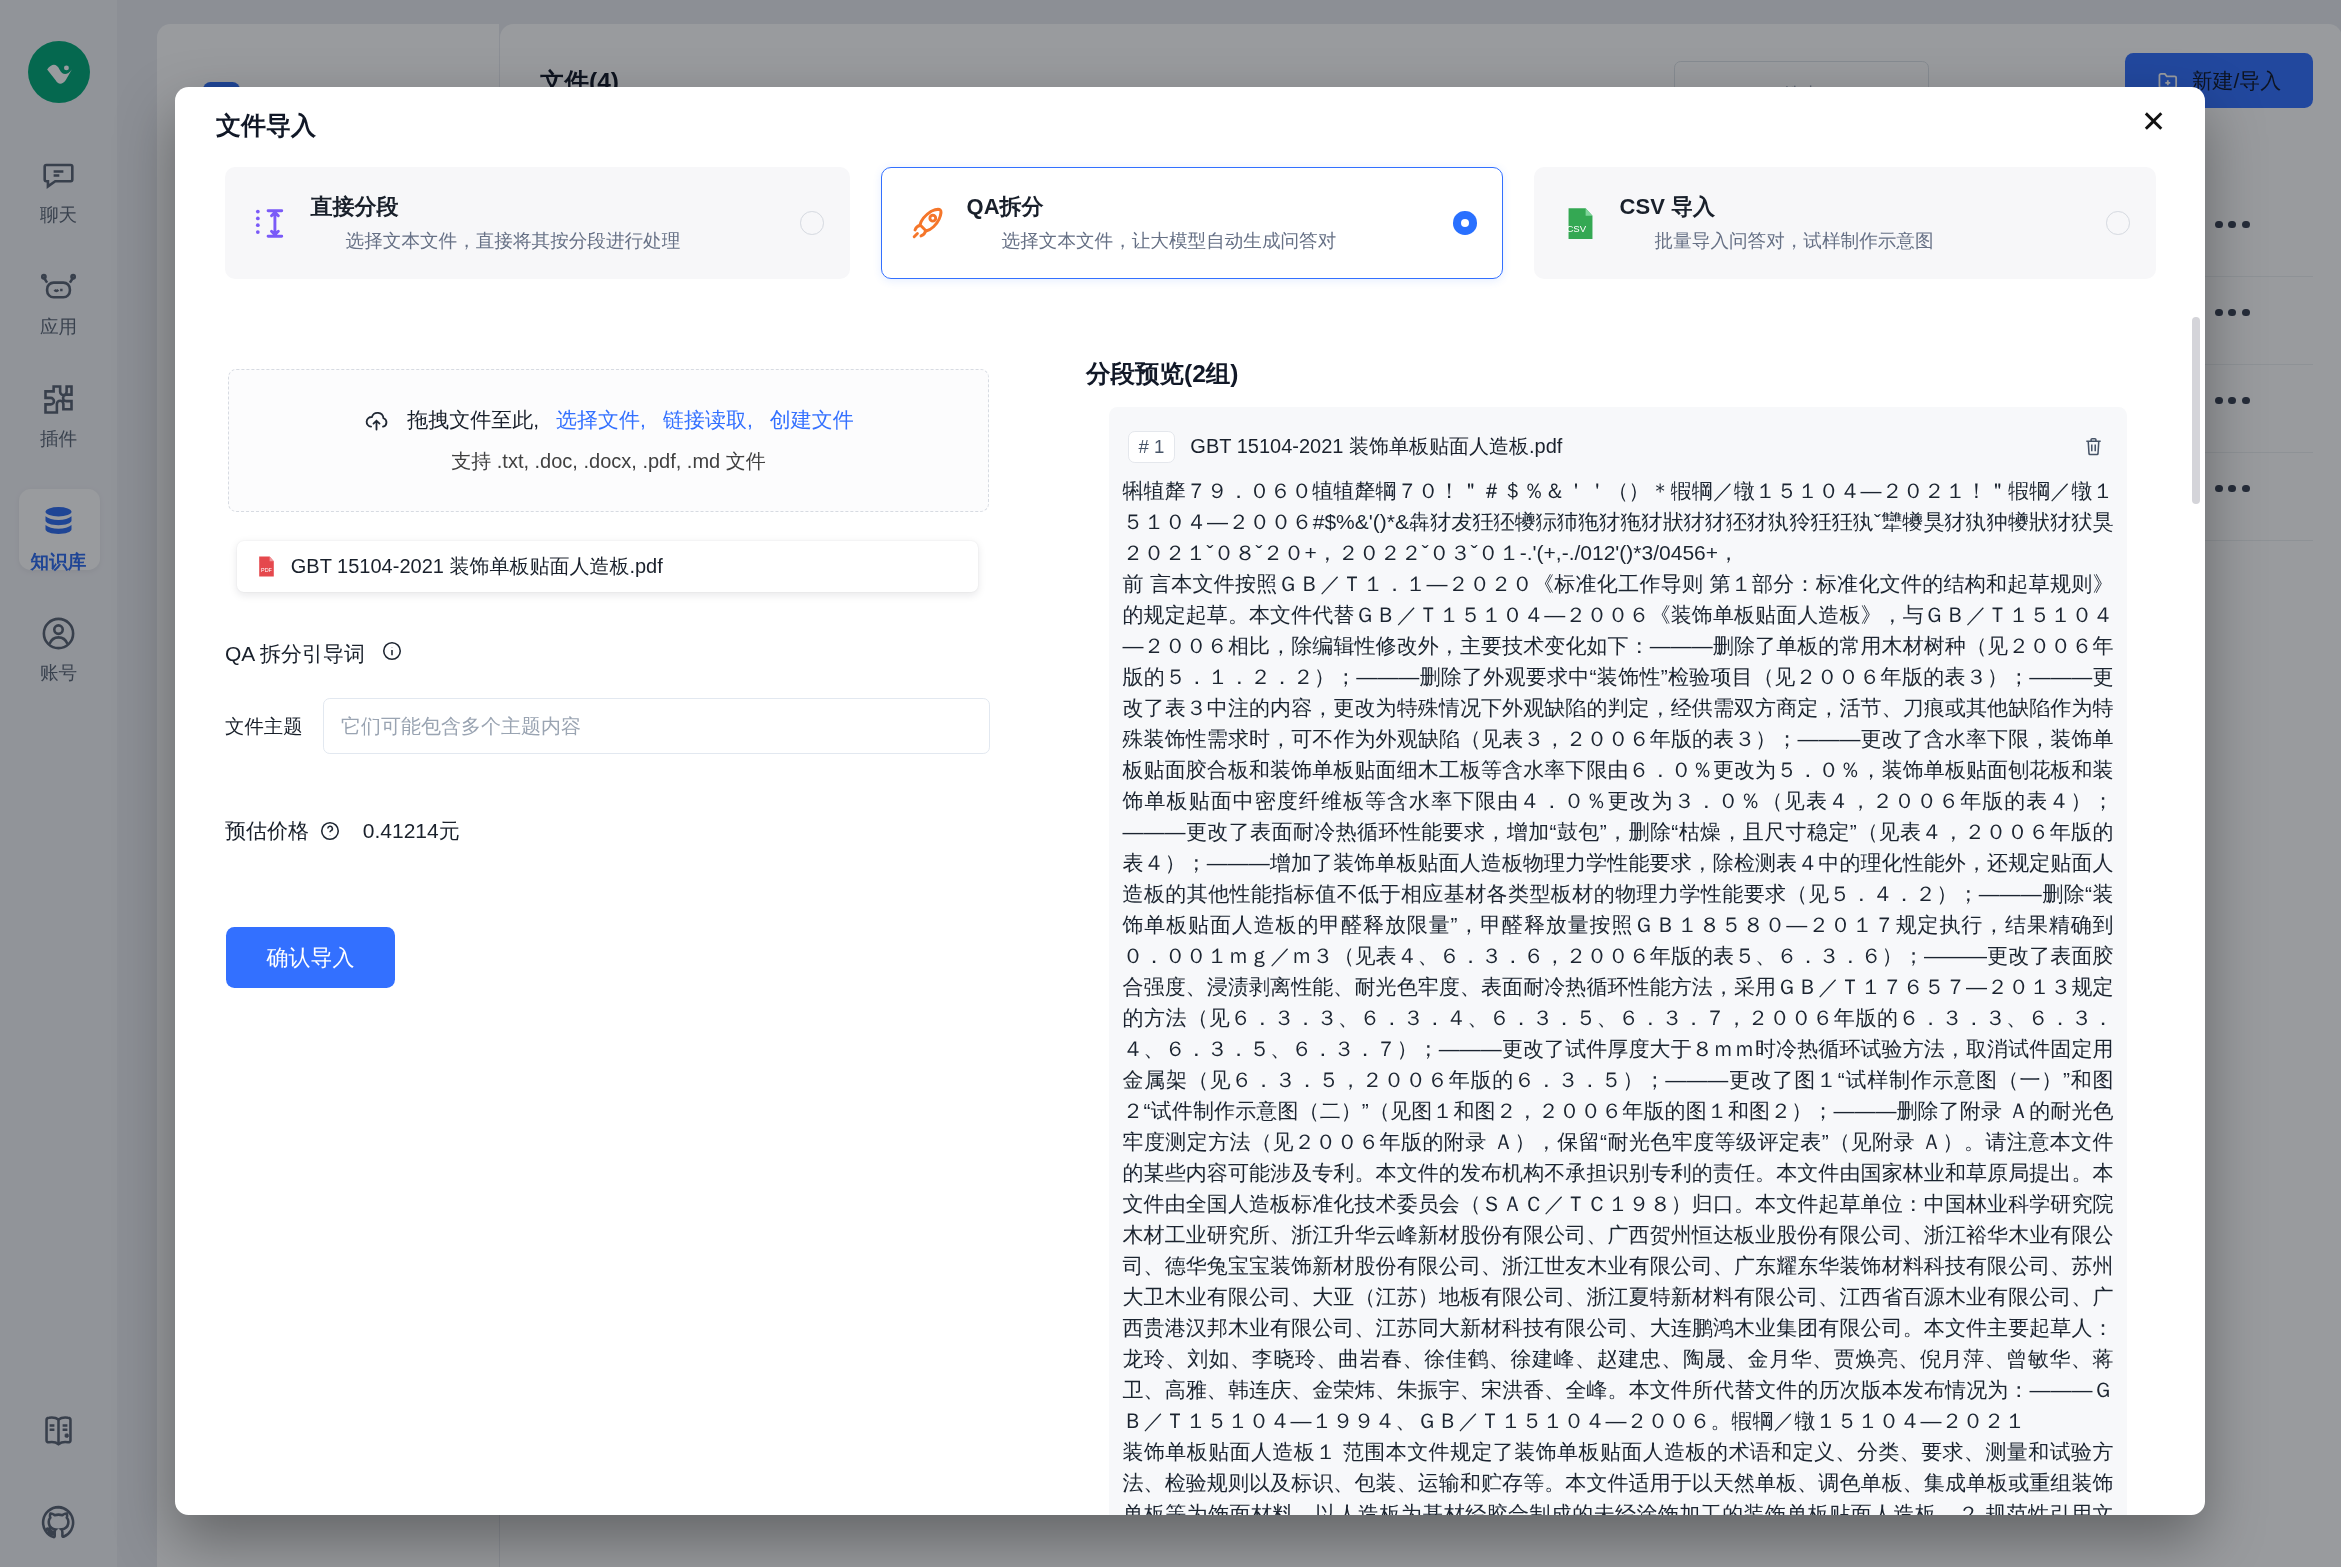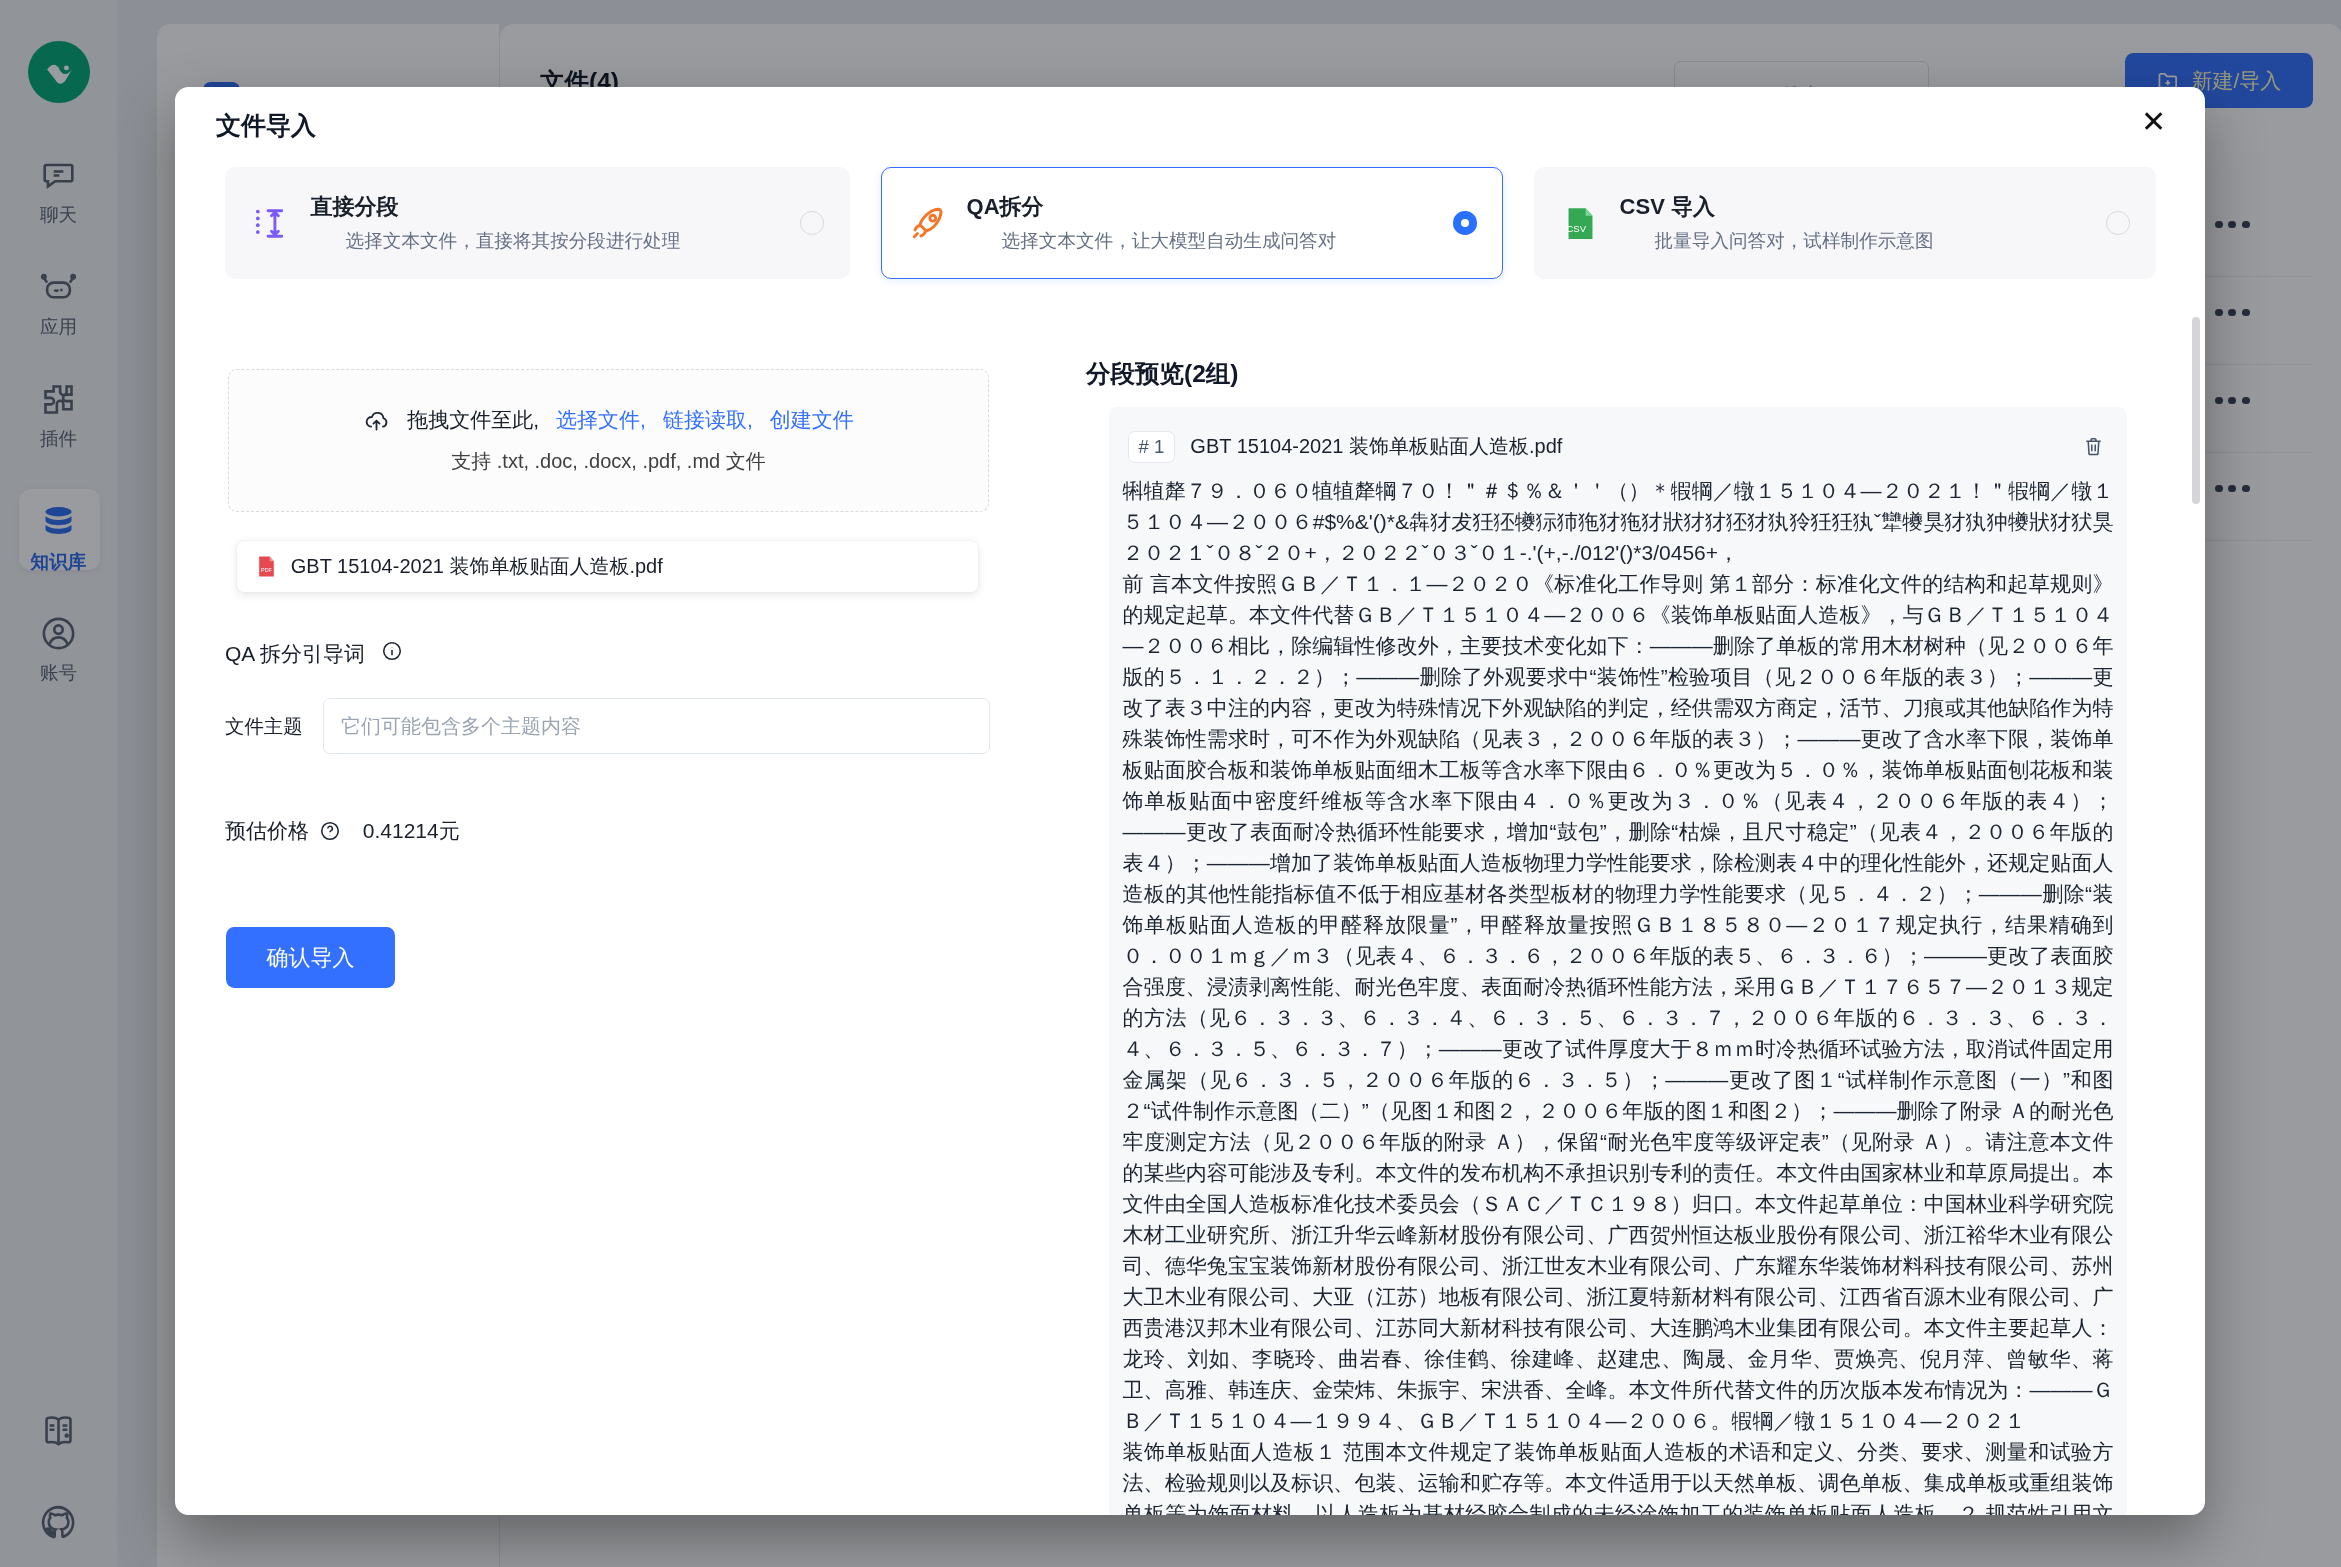--- a/index.html
+++ b/index.html
@@ -16,21 +16,21 @@
   .side-bottom { position:absolute; left:0; width:117px; display:flex; justify-content:center; }
 
   .panel-left { position:absolute; left:157px; top:23.6px; width:342px; height:1544px; background:#ffffff; border-radius:13.5px 0 0 0; }
   .ds-logo { position:absolute; left:46px; top:58px; width:37px; height:41px; background:#2e6bef; border-radius:7.6px; }
   .ds-logo:after { content:""; position:absolute; left:0; top:22px; width:37px; height:18.6px; background:#f4f6fb; border-radius:0 0 7.6px 7.6px; }
 
   .panel-main { position:absolute; left:500px; top:23.6px; width:1842px; height:1544px; background:#ffffff; border-radius:13.5px 13.5px 0 0; }
   .main-title { position:absolute; left:40px; top:41px; font-size:24.5px; font-weight:bold; color:#111827; }
   .search-box { position:absolute; right:413px; top:37px; width:255px; height:41px; border:0.8px solid #dfe3e8; border-radius:6.8px; display:flex; align-items:center; gap:20px; padding:0 11.8px; background:#fff;flex-direction:column; }
   .search-box .ph { font-size:18.6px; color:#98a2b3; }
-  .btn-new { position:absolute; right:29.5px; top:29.5px; width:188px; height:55px; background:#3370ff; border-radius:8.4px; display:flex; align-items:center; justify-content:center; gap:12px; color:#fef9c3; font-size:21px; cursor:pointer; }
+  .btn-new { position:absolute; right:29.5px; top:29.5px; width:188px; height:55px; background:#3370ff; border-radius:8.4px; display:flex; align-items:center; justify-content:center; gap:12px; color:#0f172a; font-size:21px; cursor:pointer; }
   .file-rows { position:absolute; left:17px; top:165px; right:29.5px; }
   .file-row { height:88px; border-bottom:0.8px solid #edeff2; position:relative; }
   .dots { position:absolute; right:63px; top:32px; display:flex; gap:5.9px; cursor:pointer; }
   .dots i { width:7.6px; height:7.6px; border-radius:50%; background:#3a4254; }
 
   .overlay { position:absolute; inset:0; background:rgba(13,17,23,0.42); }
 
   
   .modal { position:absolute; left:175px; top:87px; width:2030px; height:1428px; background:#ffffff; border-radius:13.5px; box-shadow:0 25px 59px rgba(0,0,0,.35); overflow:hidden; }
   .modal-close { position:absolute; right:32px; top:13.5px; font-size:30px; color:#111; cursor:pointer; line-height:1; padding:6.8px; }

